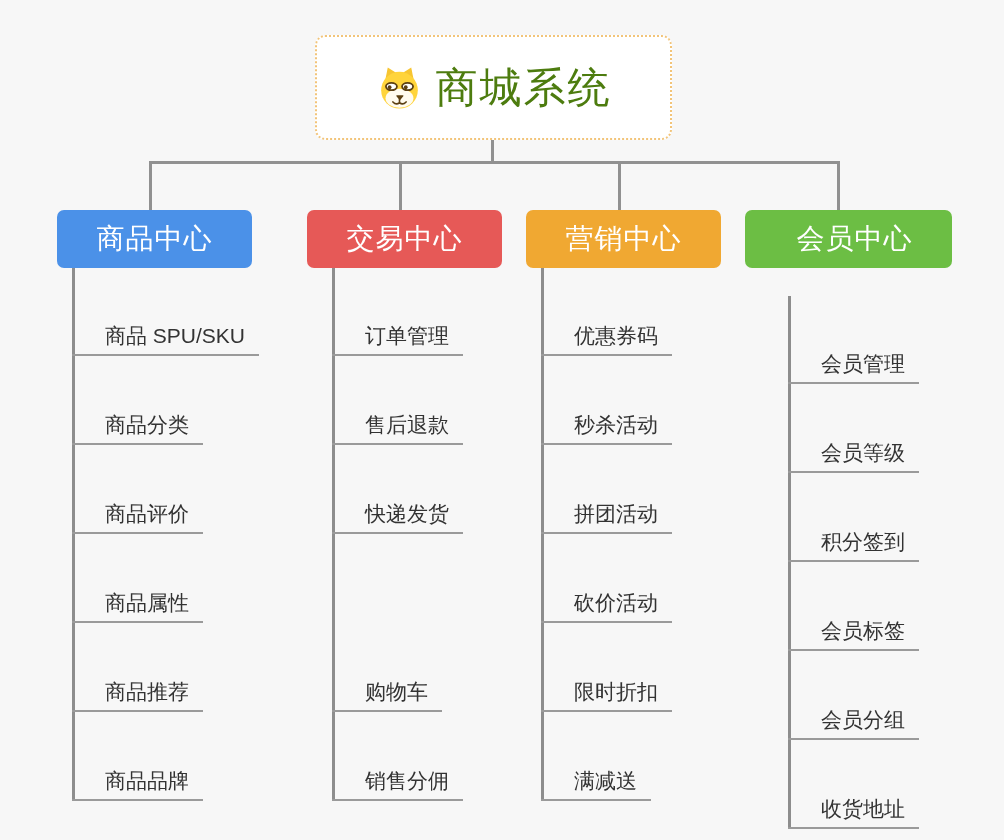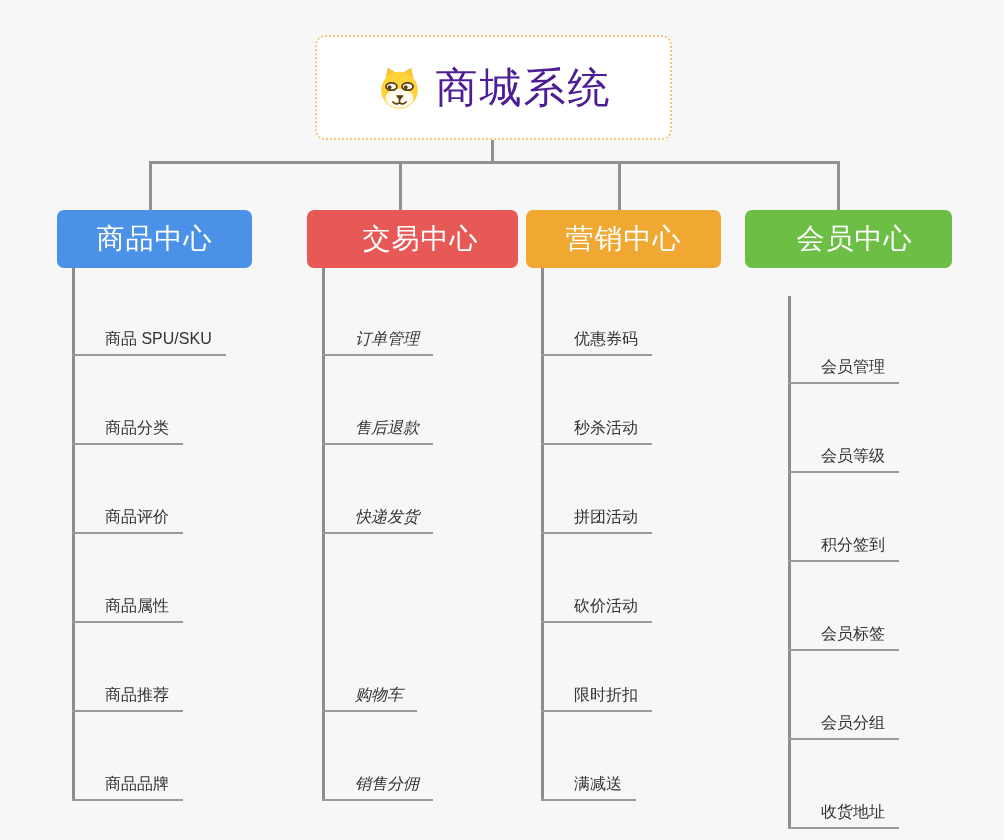--- a/index.html
+++ b/index.html
@@ -9,36 +9,36 @@
   .connector{position:absolute;background:#919191;}
   .root-drop{left:491px;top:140px;width:3px;height:23px;}
   .h-bar{left:149px;top:161px;width:691px;height:3px;}
   .drop{top:162px;width:3px;height:48px;}
   .drop-0{left:149px;} .drop-1{left:399px;} .drop-2{left:618px;} .drop-3{left:837px;}
 
   
   .root{position:absolute;left:315px;top:35px;width:357px;height:105px;background:#ffffff;
         border:2px dotted #f2c479;border-radius:10px;box-sizing:border-box;
         display:flex;align-items:center;justify-content:center;gap:13px;}
-  .root-title{font-size:42px;color:#4c1d95;letter-spacing:2px;}
+  .root-title{font-size:42px;color:#4d7c0f;letter-spacing:2px;}
 
   
   .branch-box{position:absolute;top:210px;width:195px;height:58px;border-radius:7px;
         display:flex;align-items:center;justify-content:center;
         color:#ffffff;font-size:28px;letter-spacing:1px;}
   .box-0{left:57px;} .box-1{left:307px;} .box-2{left:526px;} .box-3{left:745px;}
 
   
   .branch-col{position:absolute;top:268px;height:533px;width:230px;}
-  .col-0{left:72px;} .col-1{left:322px;font-style:italic;} .col-2{left:541px;} .col-3{left:788px;margin-top:28px;}
+  .col-0{left:72px;} .col-1{left:332px;} .col-2{left:541px;} .col-3{left:788px;margin-top:28px;}
   .trunk{position:absolute;left:0;top:0;width:3px;height:533px;background:#8d8d8d;}
   .leaf{position:absolute;left:0;height:42px;box-sizing:border-box;width:max-content;
         border-bottom:2px solid #9a9a9a;padding:0 14px 4px 33px;
         display:flex;align-items:flex-end;white-space:nowrap;
-        font-size:16px;color:#333333;}
+        font-size:21px;color:#333333;}
   .row-0{top:46px;} .row-1{top:135px;} .row-2{top:224px;}
   .row-3{top:313px;} .row-4{top:402px;} .row-5{top:491px;}
 </style>
 </head>
 <body>
 
 <div class="canvas">
 
   <div class="connector root-drop"></div>
   <div class="connector h-bar"></div>
@@ -59,21 +59,21 @@
         <ellipse cx="43" cy="28" rx="7.5" ry="5" fill="#ffffff" stroke="#5C4012" stroke-width="2.5"></ellipse>
         <circle cx="40.5" cy="29" r="2.6" fill="#5C4012"></circle>
         <path d="M27.5 40 h9 q1.5 0 0.7 1.4 l-4 4.6 q-0.7 0.8 -1.4 0 l-4 -4.6 q-0.8 -1.4 0.7 -1.4 z" fill="#5C4012"></path>
         <path d="M32 45 v5 M23 49 q4.5 5 9 1 q4.5 4 9 -1" stroke="#5C4012" stroke-width="2.2" fill="none" stroke-linecap="round"></path>
       </svg>
     </span>
     <span class="root-title">商城系统</span>
   </div>
 
   <div class="branch-box box-0" style="background: rgb(75, 145, 232);">商品中心</div>
-  <div class="branch-box box-1" style="background: rgb(230, 89, 87); padding-left: 16px;">交易中心</div>
+  <div class="branch-box box-1" style="background: rgb(230, 89, 87);">交易中心</div>
   <div class="branch-box box-2" style="background: rgb(240, 168, 50);">营销中心</div>
   <div class="branch-box box-3" style="background: rgb(108, 190, 68); padding-left: 12px;">会员中心</div>
 
   <div class="branch-col col-0">
     <div class="trunk"></div>
     <div class="leaf row-0">商品 SPU/SKU</div>
     <div class="leaf row-1">商品分类</div>
     <div class="leaf row-2">商品评价</div>
     <div class="leaf row-3">商品属性</div>
     <div class="leaf row-4">商品推荐</div>

